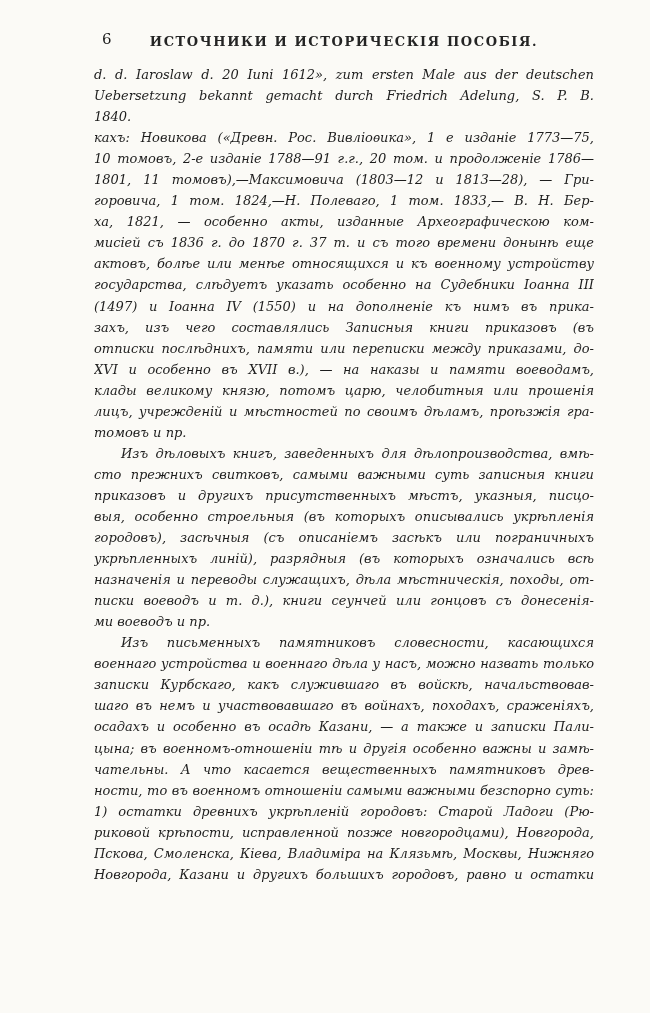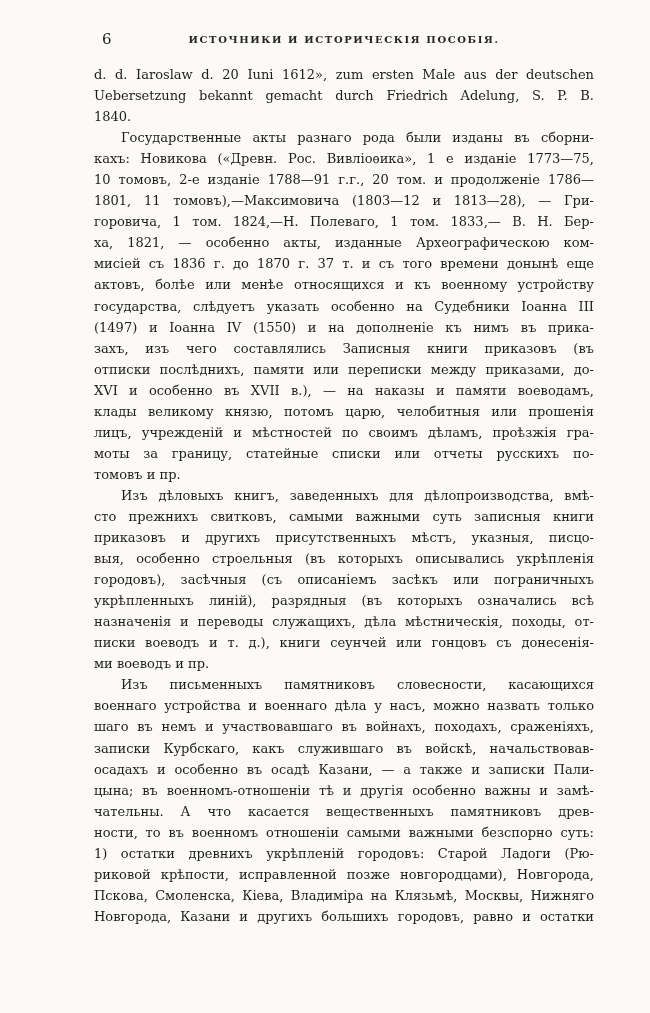--- a/index.html
+++ b/index.html
@@ -14,26 +14,27 @@
   .pagehead{
     position:absolute;top:30px;left:94px;width:500px;height:20px;
   }
   .pagenum{
     position:absolute;left:8px;top:0;
     font-size:15px;color:#1d1d1d;
   }
   .runtitle{
     position:absolute;left:0;right:0;top:4px;
     text-align:center;
-    font-size:10px;font-weight:bold;letter-spacing:1.6px;
+    font-size:13px;font-weight:bold;letter-spacing:1.6px;
     color:#242424;
   }
   .textblock{
     position:absolute;top:64px;left:94px;width:500px;
     font-size:13px;
+    font-style:italic;
   }
   .para{margin:0;padding:0;}
   .line{
     height:21.05px;line-height:21.05px;
     text-align:justify;
     text-align-last:justify;
     overflow:hidden;
     color:#1d1d1d;
   }
   .line.noj{text-align-last:left;}
@@ -49,54 +50,52 @@
     <div class="runtitle">ИСТОЧНИКИ И ИСТОРИЧЕСКІЯ ПОСОБІЯ.</div>
   </div>
 
   <div class="textblock">
     <div class="para">
         <div class="line">d. d. Iaroslaw d. 20 Iuni 1612», zum ersten Male aus der deutschen</div>
         <div class="line">Uebersetzung bekannt gemacht durch Friedrich Adelung, S. P. B.</div>
         <div class="line noj">1840.</div>
       </div>
     <div class="para">
-        <div class="line indent">Государственные акты разнаго рода были изданы въ сборни-</div>
         <div class="line">кахъ: Новикова («Древн. Рос. Вивліоѳика», 1 е изданіе 1773—75,</div>
         <div class="line">10 томовъ, 2-е изданіе 1788—91 г.г., 20 том. и продолженіе 1786—</div>
         <div class="line">1801, 11 томовъ),—Максимовича (1803—12 и 1813—28), — Гри-</div>
         <div class="line">горовича, 1 том. 1824,—Н. Полеваго, 1 том. 1833,— В. Н. Бер-</div>
         <div class="line">ха, 1821, — особенно акты, изданные Археографическою ком-</div>
         <div class="line">мисіей съ 1836 г. до 1870 г. 37 т. и съ того времени донынѣ еще</div>
         <div class="line">актовъ, болѣе или менѣе относящихся и къ военному устройству</div>
         <div class="line">государства, слѣдуетъ указать особенно на Судебники Іоанна III</div>
         <div class="line">(1497) и Іоанна IV (1550) и на дополненіе къ нимъ въ прика-</div>
         <div class="line">захъ, изъ чего составлялись Записныя книги приказовъ (въ</div>
         <div class="line">отписки послѣднихъ, памяти или переписки между приказами, до-</div>
         <div class="line">XVI и особенно въ XVII в.), — на наказы и памяти воеводамъ,</div>
         <div class="line">клады великому князю, потомъ царю, челобитныя или прошенія</div>
         <div class="line">лицъ, учрежденій и мѣстностей по своимъ дѣламъ, проѣзжія гра-</div>
-        <div class="line">моты за границу, статейные списки или отчеты русскихъ по-</div>
         <div class="line noj">томовъ и пр.</div>
       </div>
     <div class="para">
         <div class="line indent">Изъ дѣловыхъ книгъ, заведенныхъ для дѣлопроизводства, вмѣ-</div>
         <div class="line">сто прежнихъ свитковъ, самыми важными суть записныя книги</div>
         <div class="line">приказовъ и другихъ присутственныхъ мѣстъ, указныя, писцо-</div>
         <div class="line">выя, особенно строельныя (въ которыхъ описывались укрѣпленія</div>
         <div class="line">городовъ), засѣчныя (съ описаніемъ засѣкъ или пограничныхъ</div>
         <div class="line">укрѣпленныхъ линій), разрядныя (въ которыхъ означались всѣ</div>
         <div class="line">назначенія и переводы служащихъ, дѣла мѣстническія, походы, от-</div>
         <div class="line">писки воеводъ и т. д.), книги сеунчей или гонцовъ съ донесенія-</div>
         <div class="line noj">ми воеводъ и пр.</div>
       </div>
     <div class="para">
         <div class="line indent">Изъ письменныхъ памятниковъ словесности, касающихся</div>
         <div class="line">военнаго устройства и военнаго дѣла у насъ, можно назвать только</div>
+        <div class="line">записки Курбскаго, какъ служившаго въ войскѣ, начальствовав-</div>
         <div class="line">шаго въ немъ и участвовавшаго въ войнахъ, походахъ, сраженіяхъ,</div>
-        <div class="line">записки Курбскаго, какъ служившаго въ войскѣ, начальствовав-</div>
         <div class="line">осадахъ и особенно въ осадѣ Казани, — а также и записки Пали-</div>
         <div class="line">цына; въ военномъ-отношеніи тѣ и другія особенно важны и замѣ-</div>
         <div class="line">чательны. А что касается вещественныхъ памятниковъ древ-</div>
         <div class="line">ности, то въ военномъ отношеніи самыми важными безспорно суть:</div>
         <div class="line">1) остатки древнихъ укрѣпленій городовъ: Старой Ладоги (Рю-</div>
         <div class="line">риковой крѣпости, исправленной позже новгородцами), Новгорода,</div>
         <div class="line">Пскова, Смоленска, Кіева, Владиміра на Клязьмѣ, Москвы, Нижняго</div>
         <div class="line">Новгорода, Казани и другихъ большихъ городовъ, равно и остатки</div>
       </div>
   </div>

